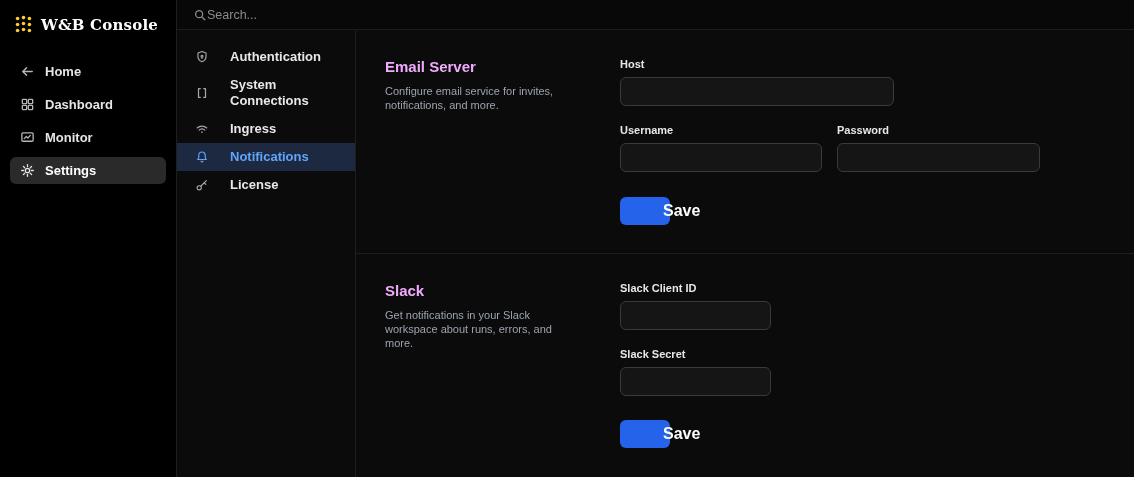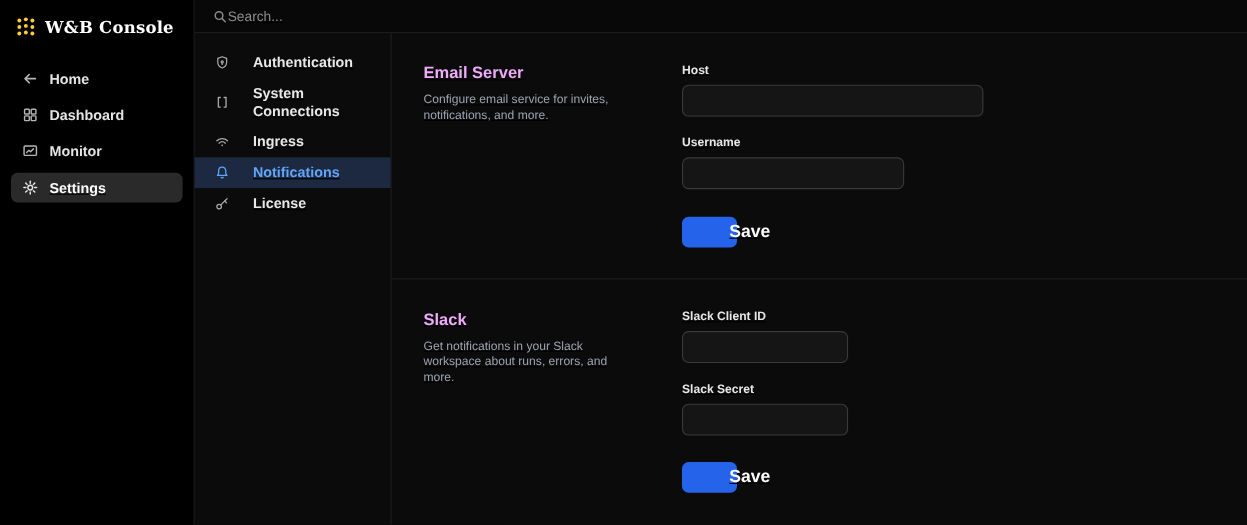--- a/index.html
+++ b/index.html
@@ -1,17 +1,17 @@
 <!DOCTYPE html>
 <html style="--accent: #2563eb; --selected-blue: #60a5fa;"><head>
 <meta charset="utf-8">
 <style>
   * { margin:0; padding:0; box-sizing:border-box; }
   html,body { width:1134px; height:477px; background:#0b0b0b; font-family:"Liberation Sans", sans-serif; overflow:hidden; }
-  .app { display:flex; width:1134px; height:477px;text-decoration:underline; }
+  .app { display:flex; width:1134px; height:477px; }
 
   
   .sidebar { width:177px; background:#000; border-right:1px solid #1e1e1e; padding:13px 10px; flex:none; }
   .brand { display:flex; align-items:center; gap:8px; padding:2px 4px; margin-bottom:22px; }
   .brand-title { font-family:"DejaVu Serif", serif; font-weight:700; font-size:15px; color:#ffffff; letter-spacing:.2px; }
   .nav-item { display:flex; align-items:center; gap:10px; padding:6px 10px; border-radius:6px; color:#e5e5e5; font-size:13px; font-weight:600; cursor:pointer; margin-bottom:6px; }
   .nav-item .ic { display:flex; align-items:center; color:#b5b5b5; }
   .nav-item.selected { background:#2a2a2a; color:#ffffff; }
   .nav-item.selected .ic { color:#e5e5e5; }
 
@@ -201,20 +201,24 @@
               <div class="w-host">
                 <label class="field-label">Host</label>
                 <input class="tin" type="text" value="" style="">
               </div>
             </div>
             <div class="form-row mt18">
               <div class="w-user">
                 <label class="field-label">Username</label>
                 <input class="tin" type="text" value="" style="">
               </div>
+              <div class="w-pass">
+                <label class="field-label">Password</label>
+                <input class="tin" type="text" value="" style="">
+              </div>
             </div>
             <button class="save-btn">Save</button>
           </form>
         </section>
 
         <div class="divider"></div>
 
         <section class="section">
           <div class="section-info">
             <div class="section-title">Slack</div>

